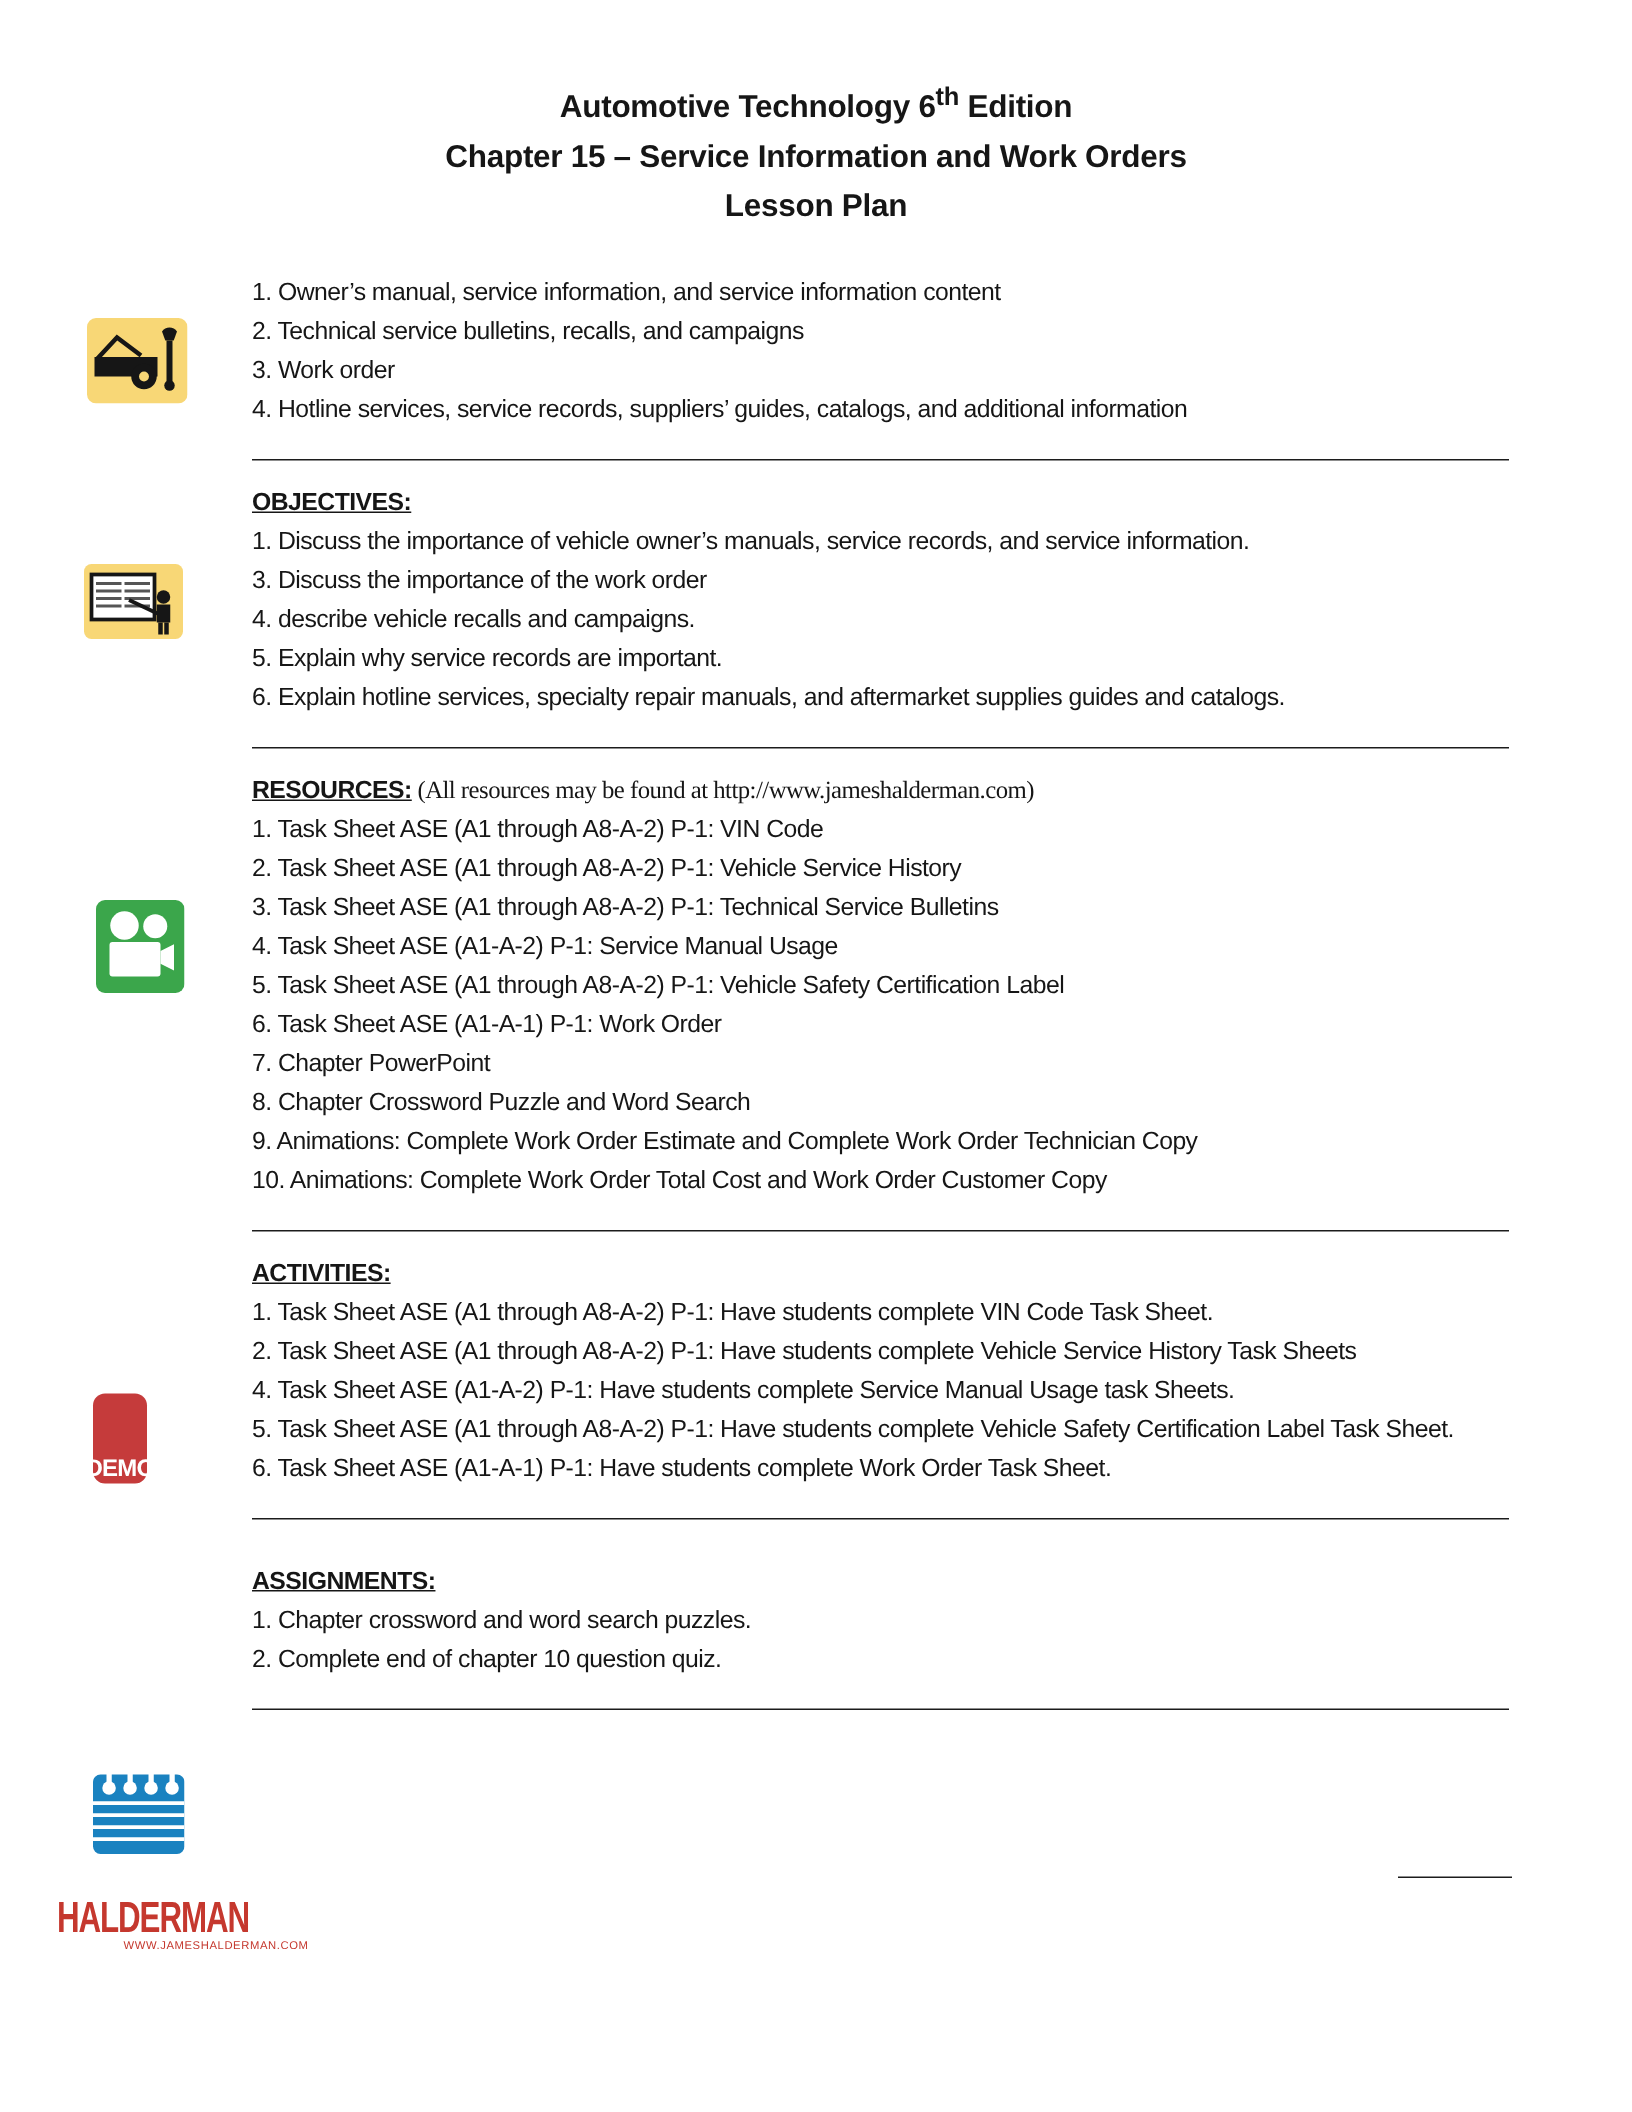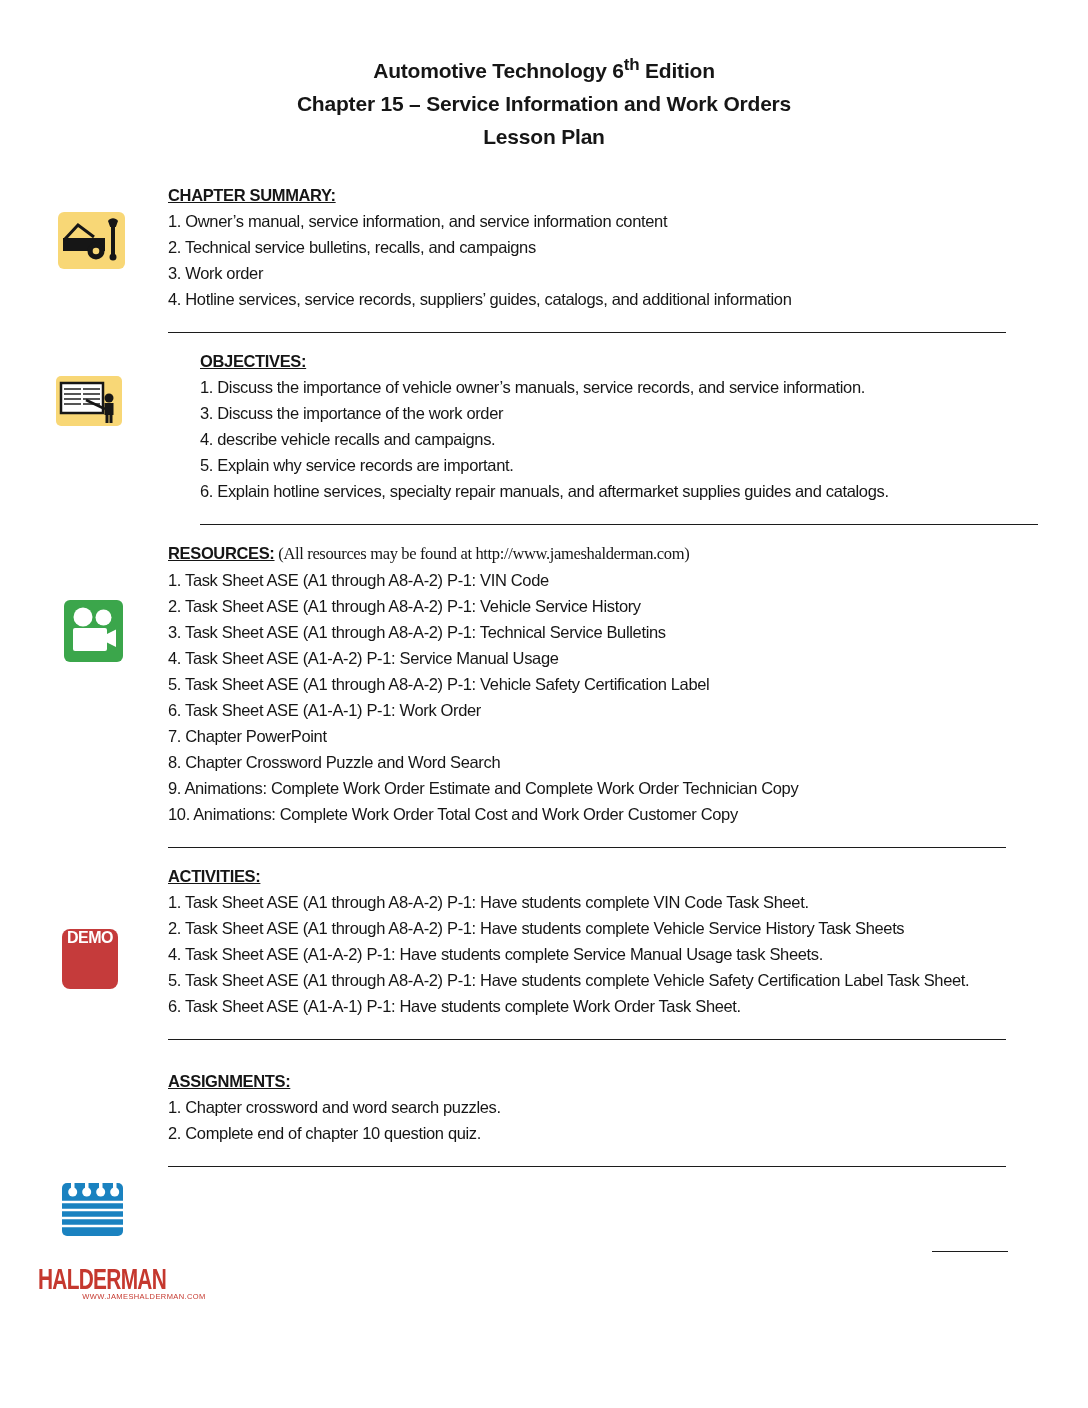--- a/index.html
+++ b/index.html
@@ -18,32 +18,32 @@
     font-size:16.5px; line-height:26px; letter-spacing:-0.35px;
   }
   .sec-heading { margin:0; font-size:16.5px; line-height:26px; font-weight:normal; }
   .hd { font-weight:bold; text-decoration:underline; }
   .hd-suffix { font-weight:normal; text-decoration:none;font-family:Liberation Serif, serif; }
   .item b { font-weight:normal; }
   .divider {
     border:none; border-top:1.6px solid #1c1c1c; height:0; width:838px;
     margin:20px 0 15px 0;
   }
-  .sec-objectives   { margin-top:6px;margin-left:32px; }
+  .sec-objectives   { margin-top:6px; }
   .sec-resources    { margin-top:6px; }
   .sec-activities   { margin-top:8px; }
   .sec-assignments  { margin-top:28px; }
   .icon { position:absolute; }
   .icon-car          { left:58px;  top:212px; }
   .icon-presentation { left:56px;  top:376px; }
   .icon-camera       { left:64px;  top:600px; }
   .icon-demo {
-    left:62px; top:929px; width:56px; height:60px;
+    left:62px; top:929px; width:36px; height:60px;
     background:var(--icon-red); border-radius:8px;
-    display:flex; align-items:flex-start; justify-content:center;
+    display:flex; align-items:flex-end; justify-content:center;
   }
   .icon-demo span {
     color:#fff; font-weight:bold; font-size:16px; letter-spacing:-0.5px;
   }
   .icon-notebook     { left:62px;  top:1178px; }
   .divider-extra {
     position:absolute; left:932px; top:1251px; width:76px; height:0;
     border-top:1.6px solid #1c1c1c;
   }
   .logo { position:absolute; left:30px; top:1264px; width:200px;text-align:center; }
@@ -125,21 +125,20 @@
     <line x1="0" y1="24" x2="61" y2="24"></line>
     <line x1="0" y1="32" x2="61" y2="32"></line>
     <line x1="0" y1="40" x2="61" y2="40"></line>
     <line x1="0" y1="48" x2="61" y2="48"></line>
   </g>
 </svg>
 
 <div class="content">
 
   <section class="sec sec-summary">
-    <h2 class="sec-heading"><span class="hd">CHAPTER SUMMARY:</span></h2>
     <div class="items">
         <div class="item"><span>1. Owner’s manual, service information, and service information content</span></div>
         <div class="item"><span>2. Technical service bulletins, recalls, and campaigns</span></div>
         <div class="item"><span>3. Work order</span></div>
         <div class="item"><span>4. Hotline services, service records, suppliers’ guides, catalogs, and additional information</span></div>
       </div>
     <hr class="divider">
   </section>
 
   <section class="sec sec-objectives">

